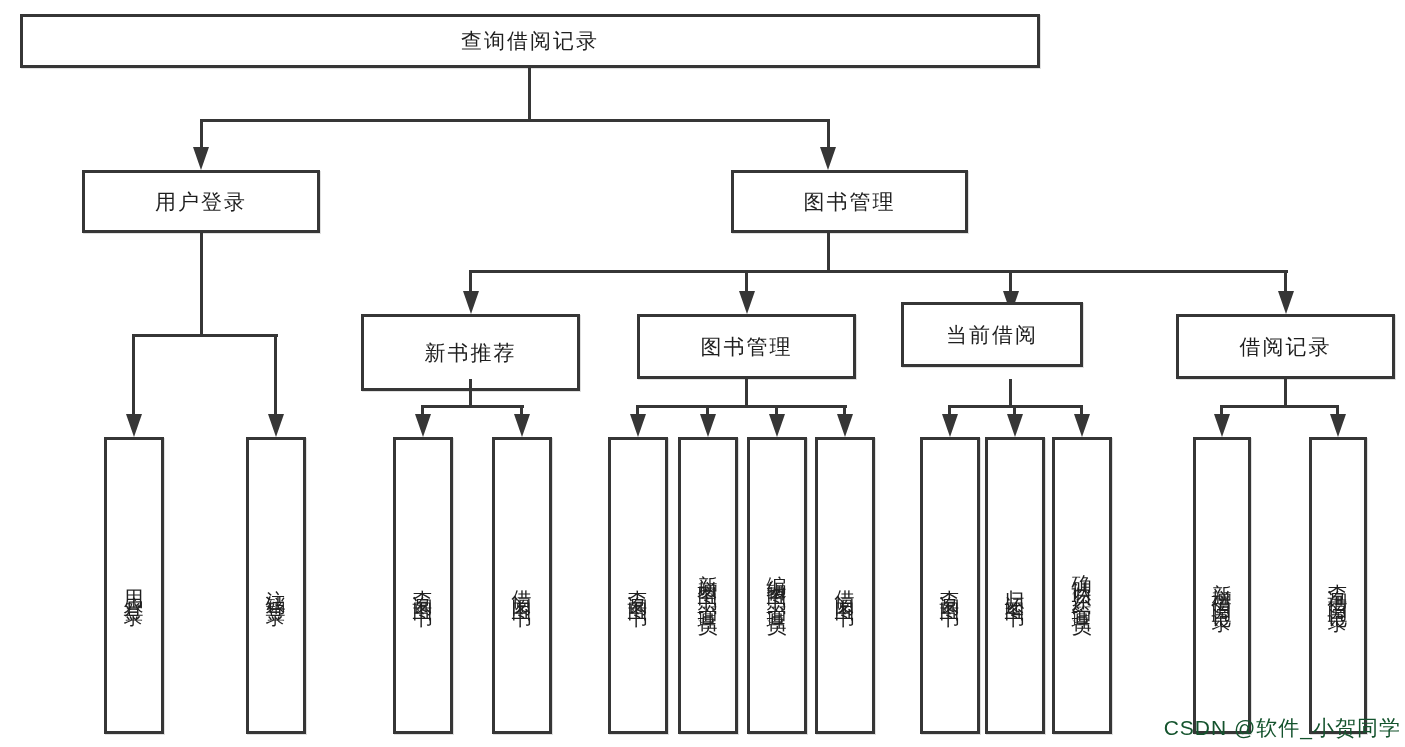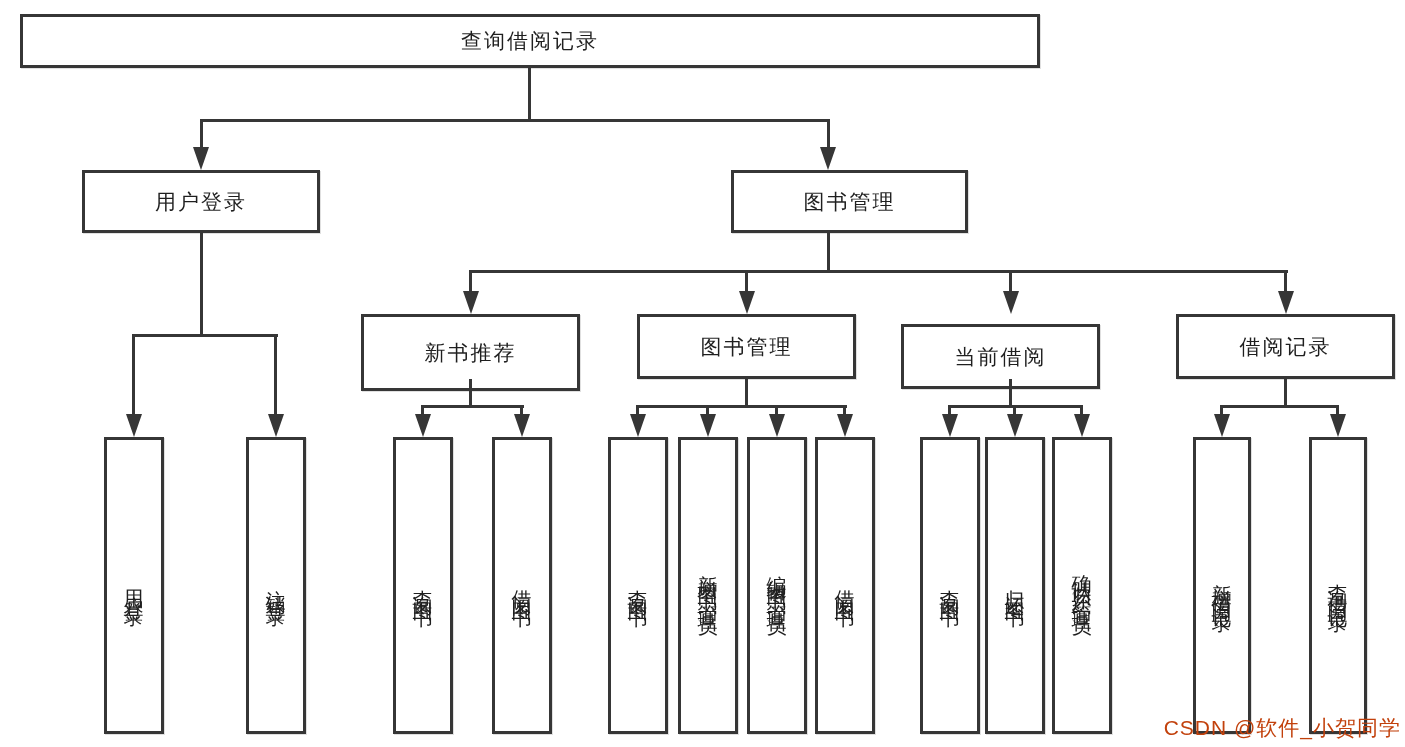--- a/index.html
+++ b/index.html
@@ -32,21 +32,21 @@
   .arr{
     position:absolute;width:0;height:0;
     border-left:8px solid transparent;
     border-right:8px solid transparent;
     border-top:23px solid #363636;
   }
   .wm{
     position:absolute;
     top:714px;right:4px;
     font-size:21px;
-    color:#c2410c;
+    color:#14532d;
     letter-spacing:1px;
     white-space:nowrap;
     z-index:10;
   }
 </style>
 </head>
 <body>
 
 <div class="canvas">
 
@@ -85,21 +85,21 @@
   <div class="arr" style="left:1003px;top:291px;"></div>
   <div class="vl" style="left:1284px;top:270px;height:23px;"></div>
   <div class="arr" style="left:1278px;top:291px;"></div>
 
   <div class="box hbox" style="left:361px;top:314px;width:219px;height:77px;">
     <span>新书推荐</span>
   </div>
   <div class="box hbox" style="left:637px;top:314px;width:219px;height:65px;">
     <span>图书管理</span>
   </div>
-  <div class="box hbox" style="left:901px;top:324px;width:199px;height:65px;">
+  <div class="box hbox" style="left:901px;top:302px;width:182px;height:65px;">
     <span>当前借阅</span>
   </div>
   <div class="box hbox" style="left:1176px;top:314px;width:219px;height:65px;">
     <span>借阅记录</span>
   </div>
 
   <div class="vl" style="left:469px;top:379px;height:27px;"></div>
   <div class="hl" style="left:421px;top:405px;width:103px;"></div>
   <div class="vl" style="left:421px;top:405px;height:10px;"></div>
   <div class="arr" style="left:415px;top:414px;"></div>

